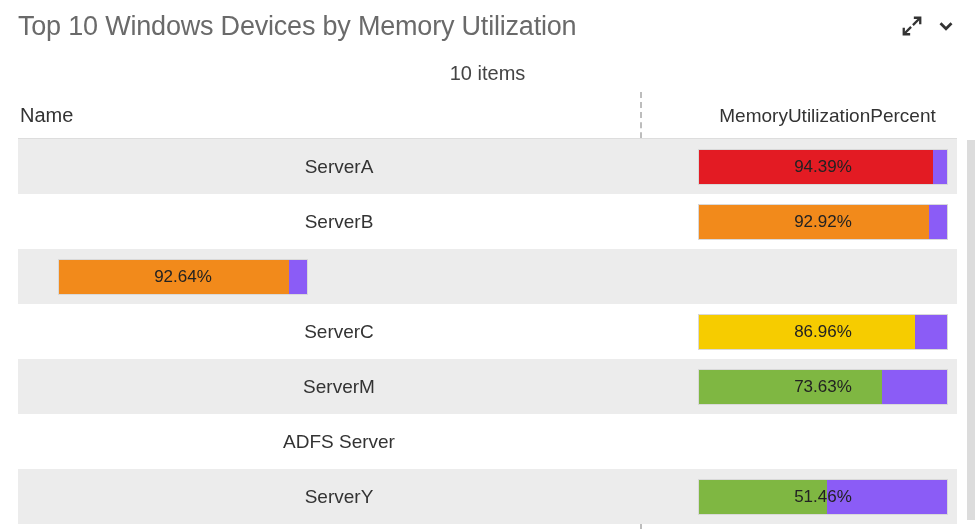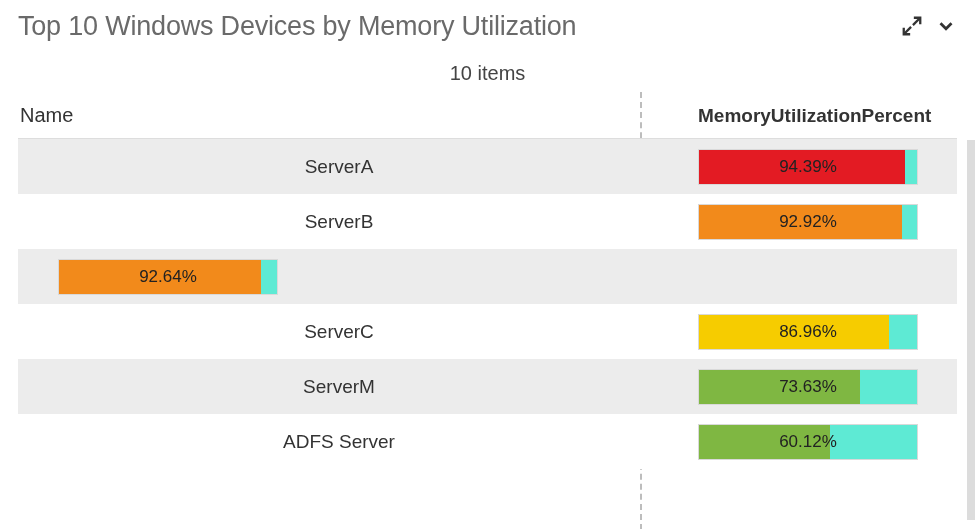--- a/index.html
+++ b/index.html
@@ -58,25 +58,24 @@
       border-bottom: 1px solid #ddd;
     }
     .col-name {
       flex: 0 0 640px;
       padding-left: 2px;
       font-size: 20px;
       color: #333;
     }
     .col-mem {
       flex: 1;
-      text-align: left;
+      text-align: center;
       font-size: 19px;
       color: #333;
       padding-left: 40px;
-      font-weight: bold;
     }
     .table-body {
       position: relative;
       text-align: center;
     }
     .row {
       display: flex;
       height: 55px;
       align-items: center;
     }
@@ -92,23 +91,23 @@
       font-size: 19px;
       color: #333;
     }
     .cell-bar {
       flex: 1;
       padding-left: 40px;
       padding-right: 6px;
     }
     .bar-container {
       position: relative;
-      width: 220px;
+      width: 250px;
       height: 36px;
-      background: #5eead4;
+      background: #8b5cf6;
       border: 1px solid #d9d9d9;
     }
     .bar-fill {
       position: absolute;
       top: 0;
       left: 0;
       bottom: 0;
     }
     .bar-label {
       position: absolute;
@@ -208,24 +207,27 @@
           <div class="cell-name">ServerM</div>
           <div class="cell-bar">
             <div class="bar-container">
               <div class="bar-fill" style="width: 73.63%; background: rgb(127, 183, 66);"></div>
               <div class="bar-label">73.63%</div>
             </div>
           </div>
         </div>
         <div class="row">
           <div class="cell-name">ADFS Server</div>
-          <div class="cell-bar">
-            <div class="bar-container">
-              <div class="bar-fill" style="width: 60.12%; background: rgb(127, 183, 66);"></div>
-              <div class="bar-label">60.12%</div>
+        </div>
+        <div class="row">
+          <div class="cell-name">ServerY</div>
+          <div class="cell-bar">
+            <div class="bar-container">
+              <div class="bar-fill" style="width: 51.46%; background: rgb(127, 183, 66);"></div>
+              <div class="bar-label">51.46%</div>
             </div>
           </div>
         </div>
       </div>
   </div>
 </div>
 
 <div class="scroll-indicator"></div>
 
 </body></html>

